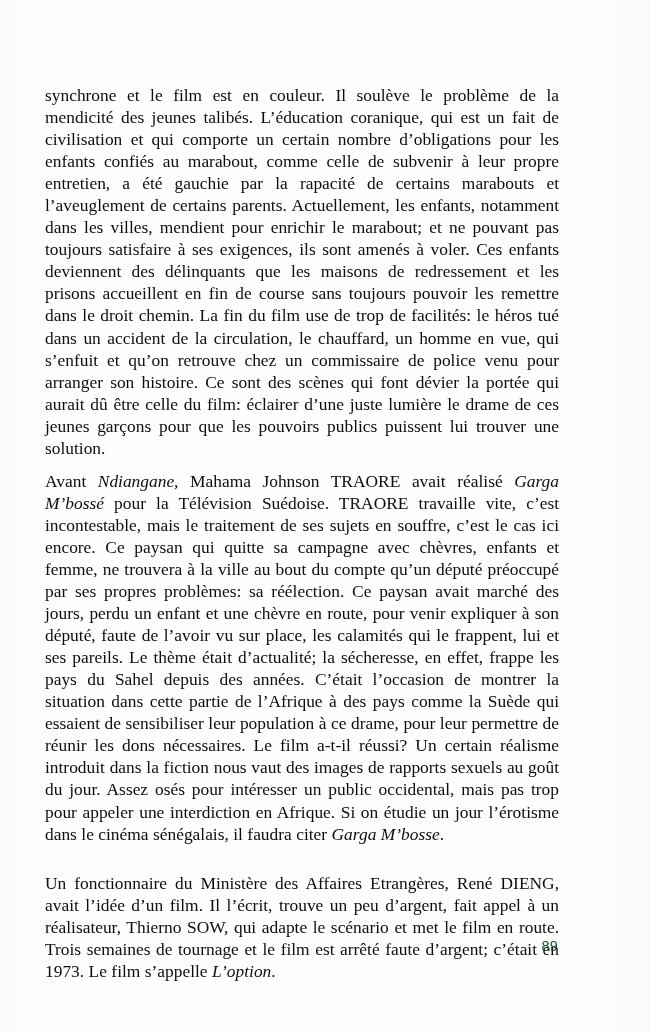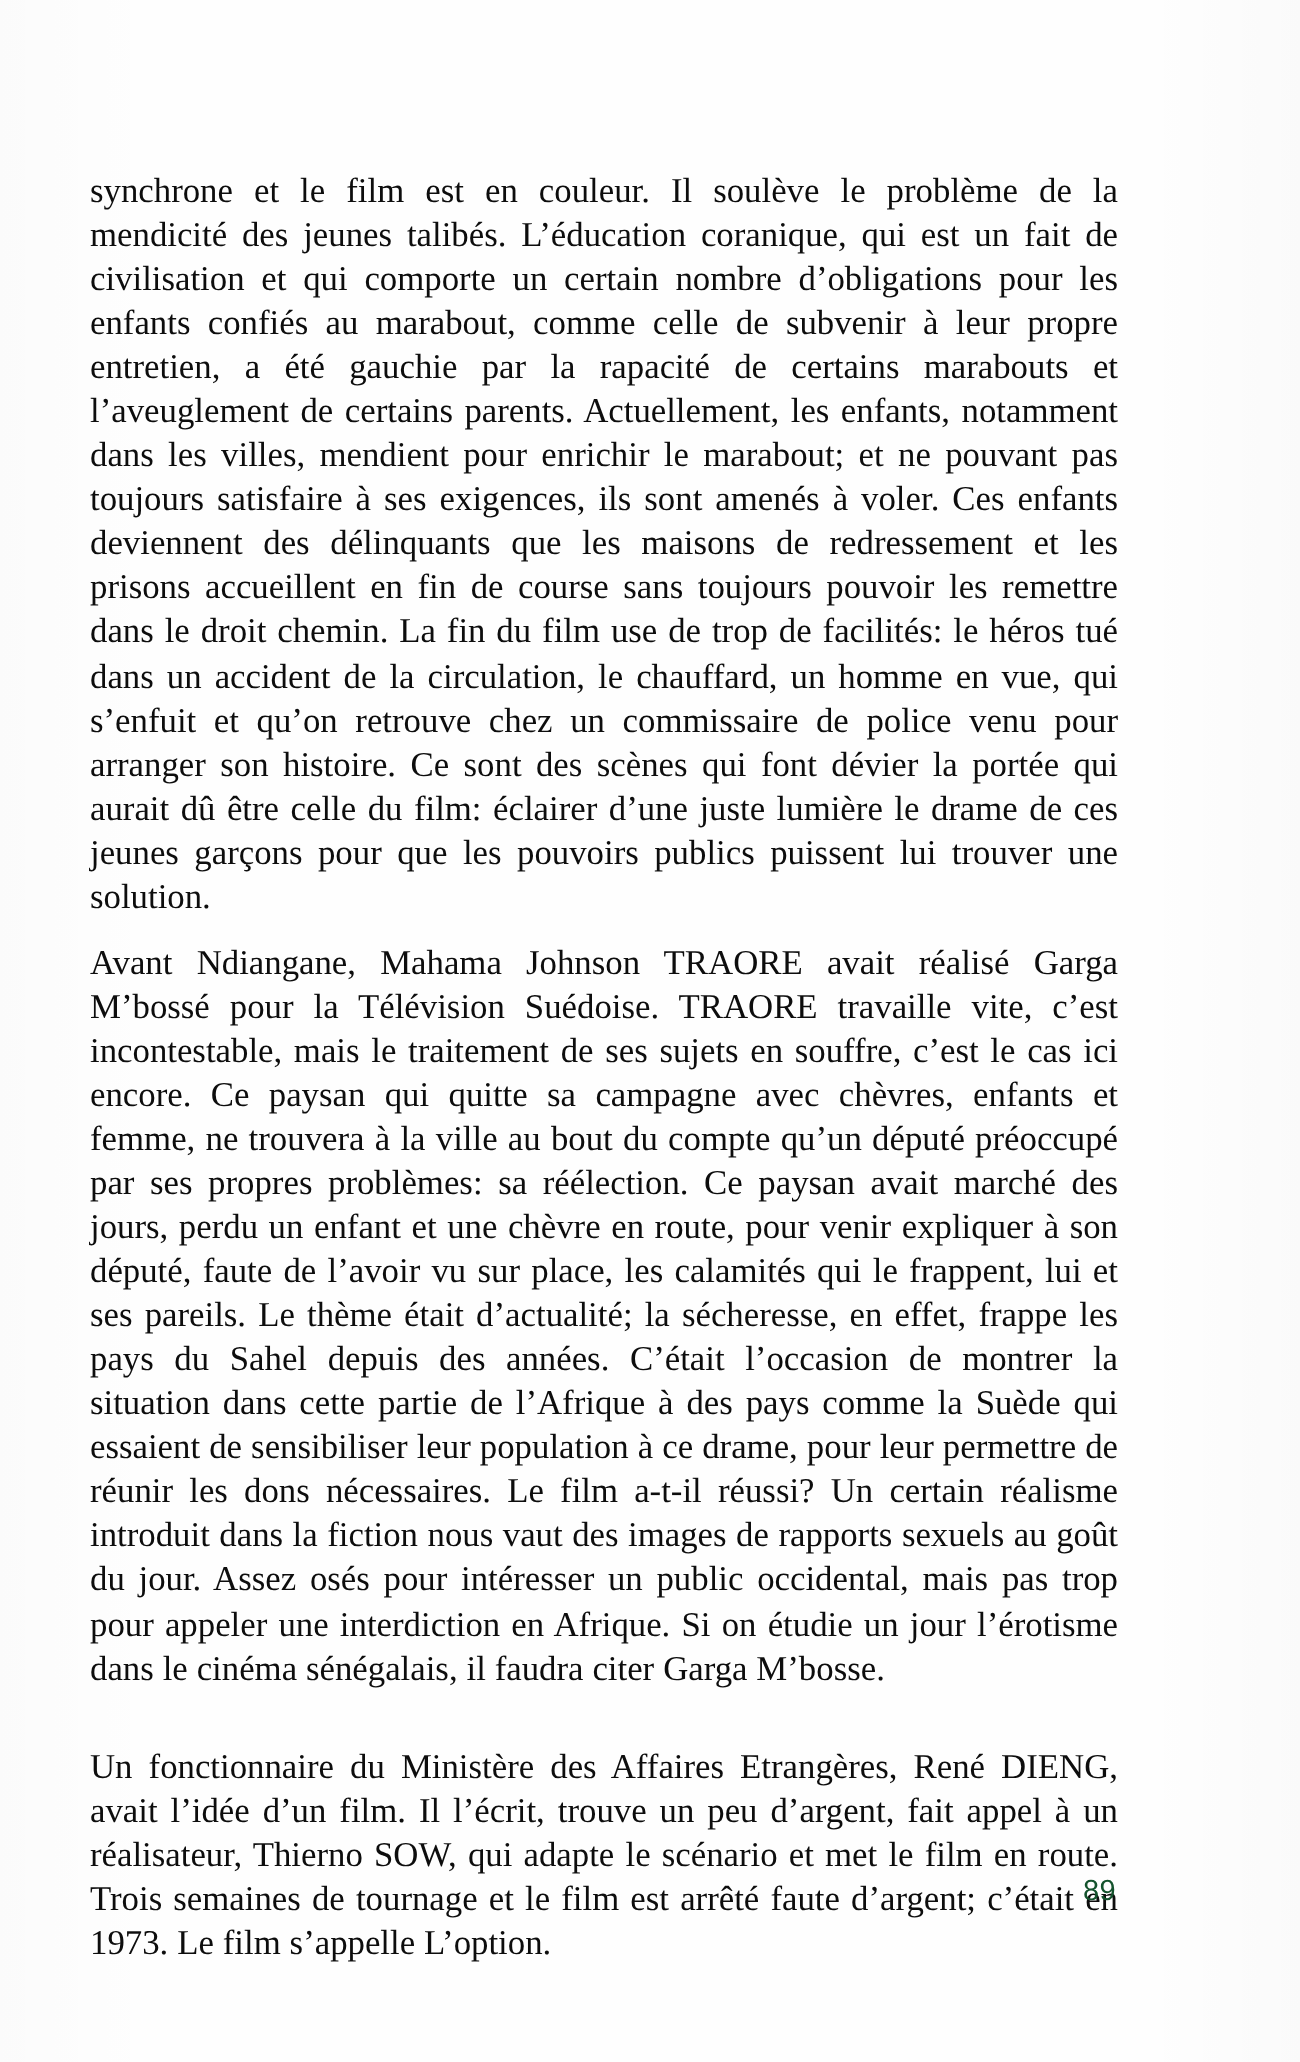--- a/index.html
+++ b/index.html
@@ -52,20 +52,21 @@
     word-spacing: 0.1px;
     -webkit-font-smoothing: none;
   }
 
   p.para:last-of-type {
     margin-bottom: 0;
     margin-top: 27px;
   }
 
   .it {
+    font-style: italic;
   }
 
   .page-number {
     position: absolute;
     left: 0;
     top: 938px;
     width: 558px;
     text-align: right;
     font-family: "Liberation Sans", "DejaVu Sans", sans-serif;
     font-size: 14.5px;

